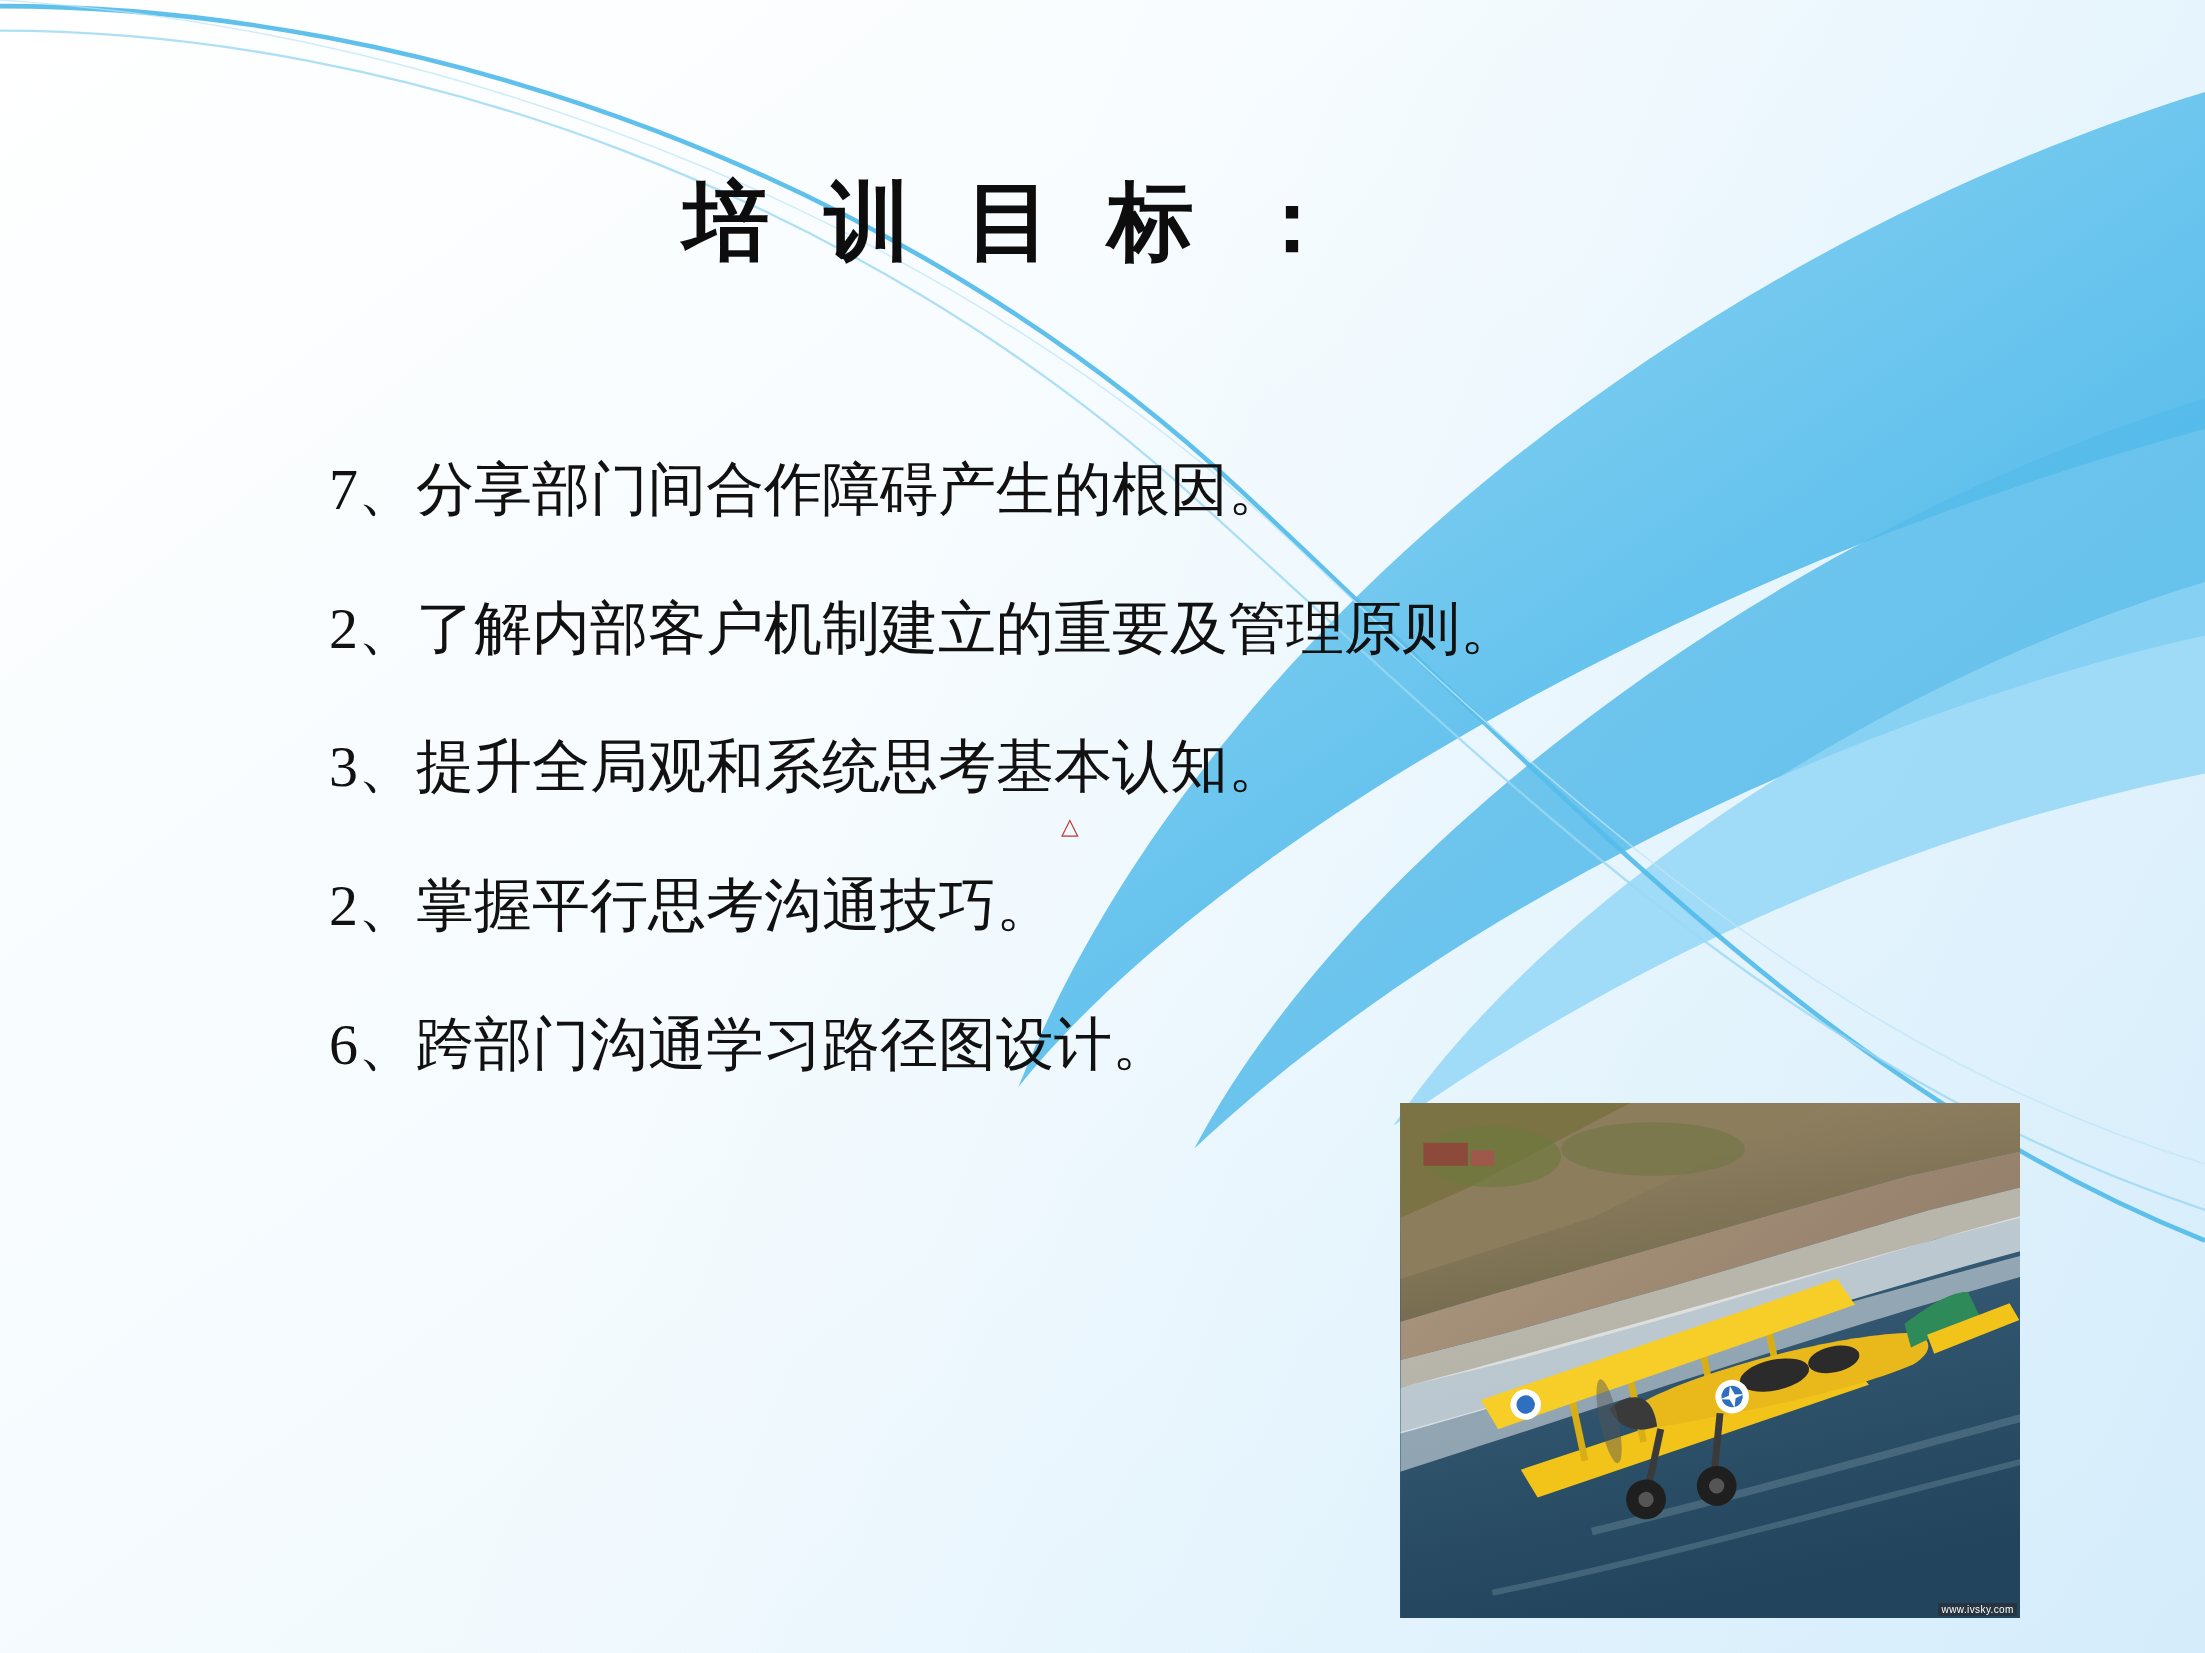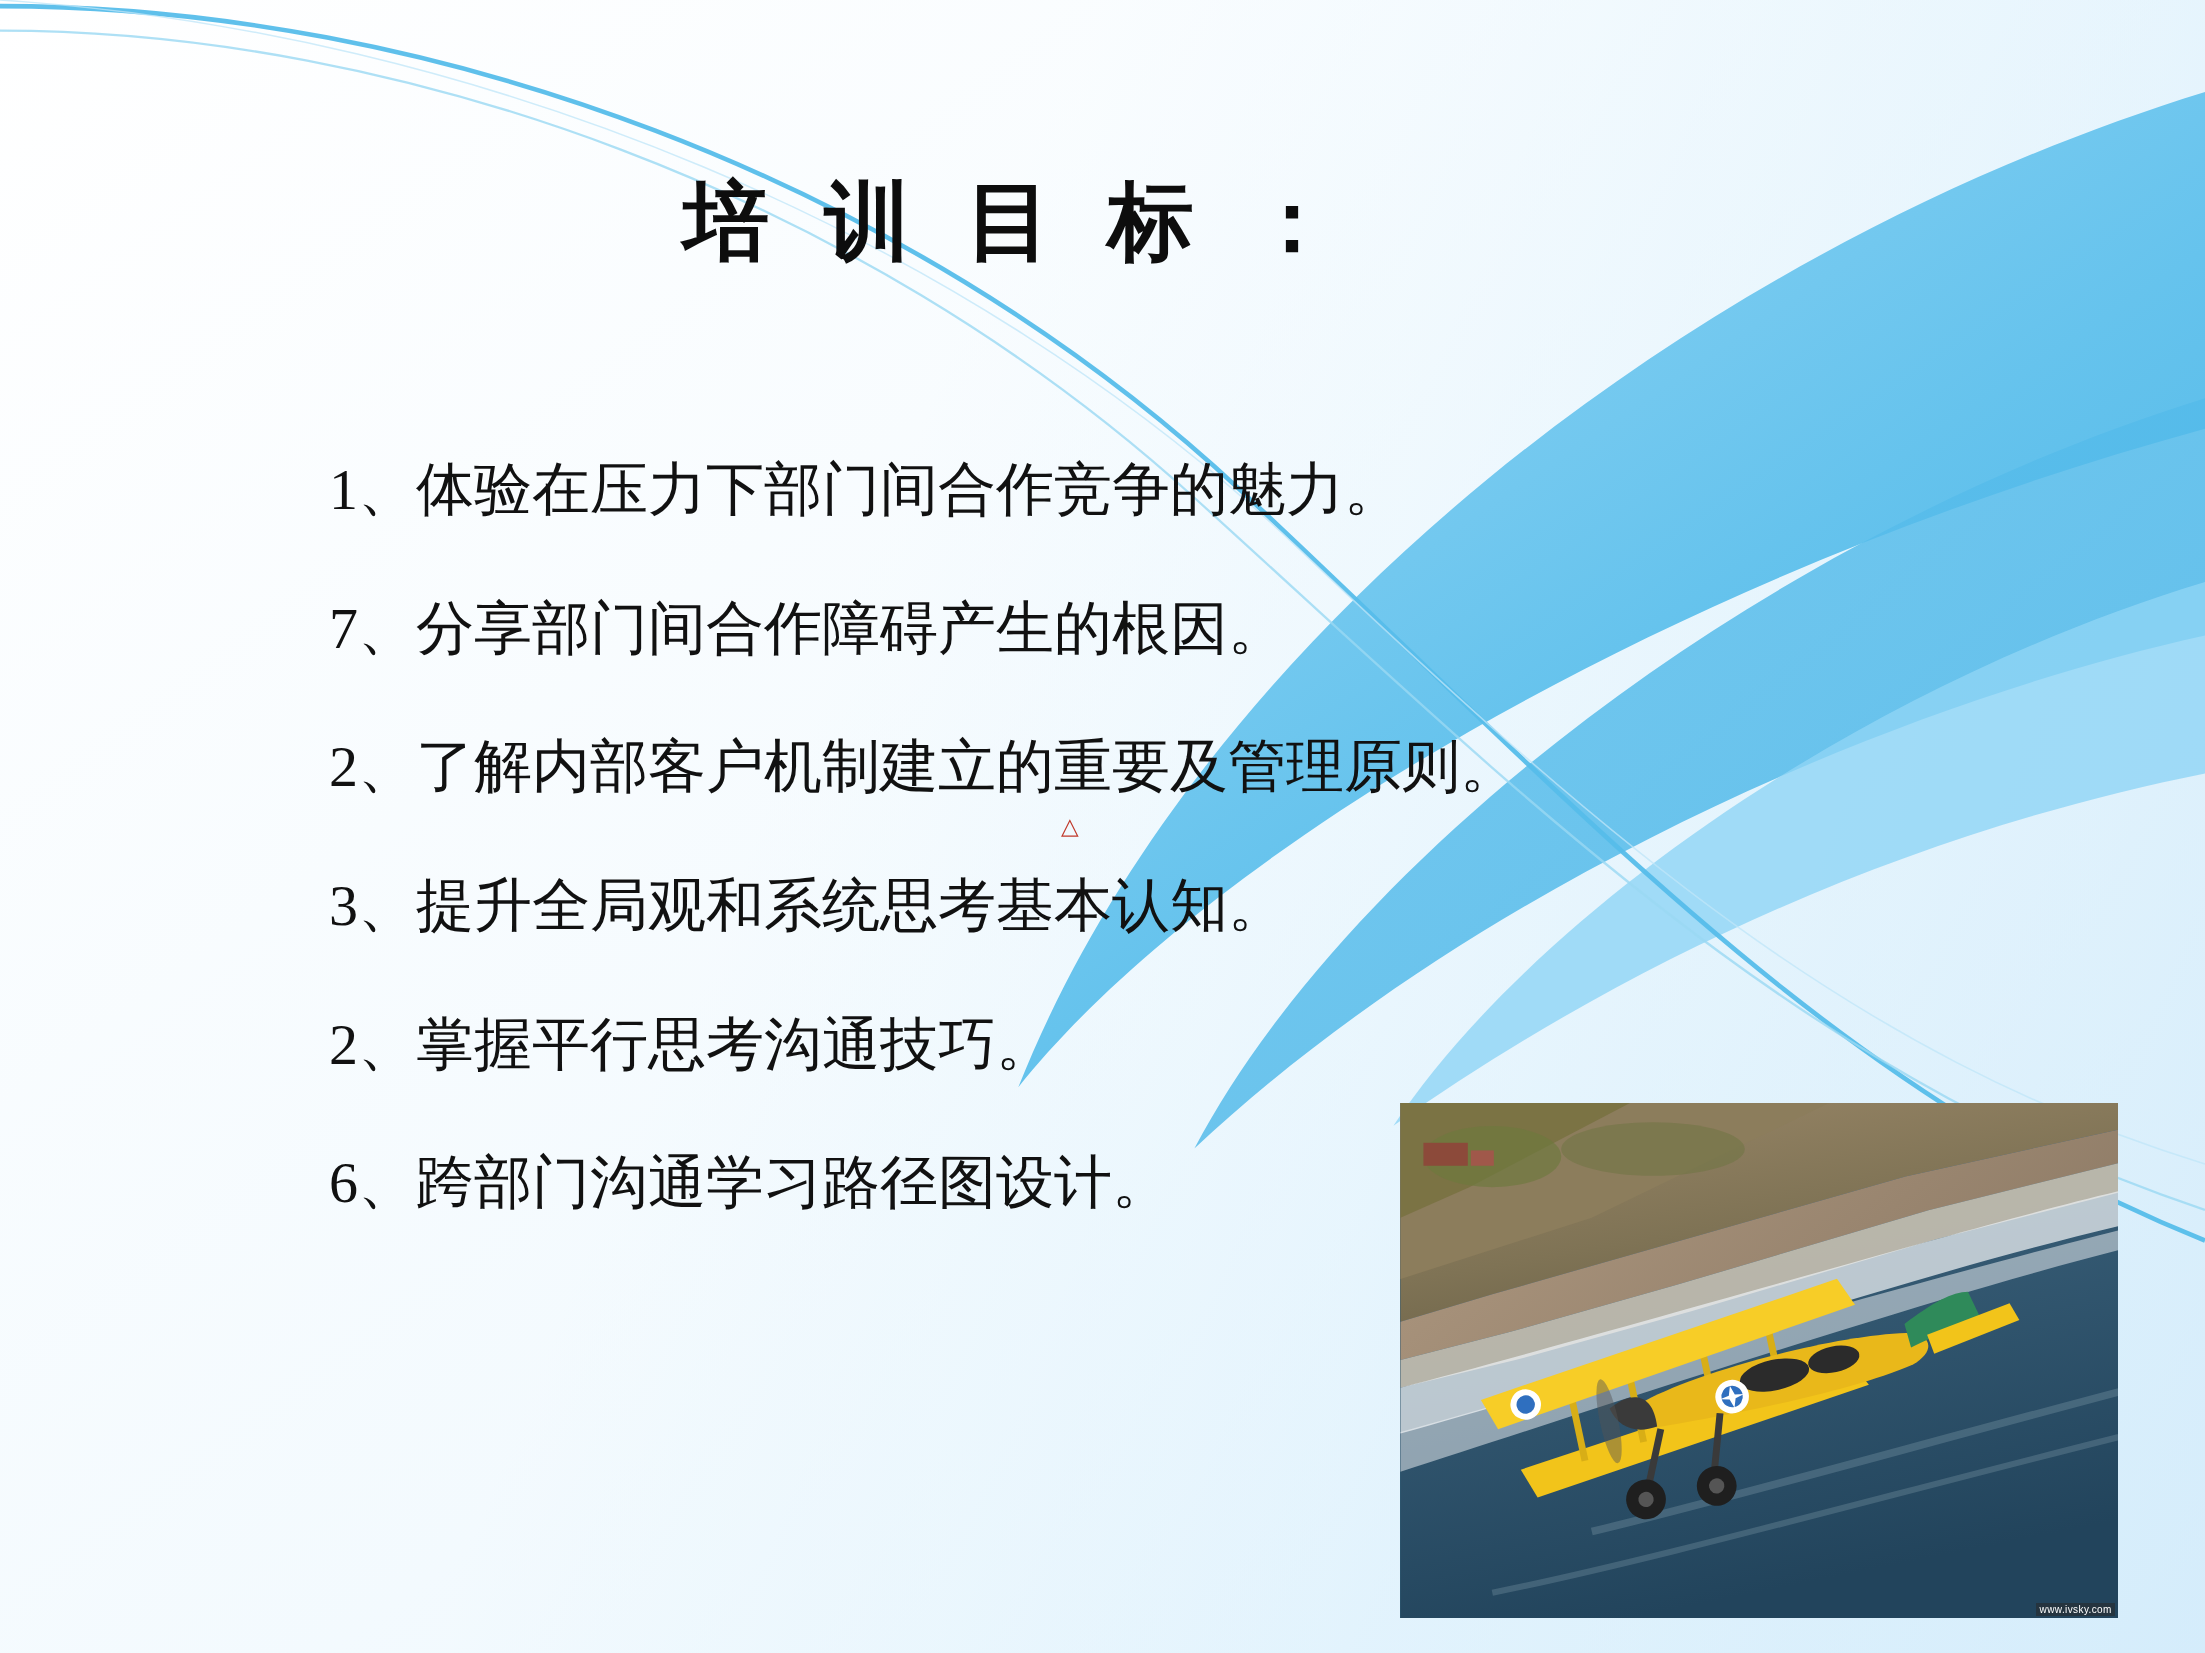--- a/index.html
+++ b/index.html
@@ -76,21 +76,21 @@
     color: #c0392b;
     font-family: "Liberation Sans", sans-serif;
     line-height: 1;
   }
 
   
   #photo {
     position: absolute;
     left: 1400px;
     top: 1103px;
-    width: 718px;
+    width: 620px;
     height: 515px;
     overflow: hidden;
     border: 0;
     background: #2e5a73;
   }
   #photo svg { display: block; }
   #photo-caption {
     position: absolute;
     right: 3.1px;
     bottom: 2.3px;
@@ -131,21 +131,20 @@
     <path d="M2880,760 C2420,900 2000,1200 1820,1470 C2160,1230 2530,1080 2880,1010 Z" fill="#8ed5f5" opacity="0.8"></path>
 
     <path d="M0,8 C560,8 1180,230 1620,640 C2040,1030 2380,1420 2880,1620" fill="none" stroke="#56bdea" stroke-width="6" opacity="0.95"></path>
     <path d="M0,40 C520,40 1120,250 1560,650 C1980,1030 2340,1400 2880,1580" fill="none" stroke="#9ad8f3" stroke-width="3" opacity="0.8"></path>
     <path d="M0,0 C620,40 1260,300 1700,720 C2090,1090 2420,1380 2880,1520" fill="none" stroke="#bfe6f8" stroke-width="2" opacity="0.75"></path>
   </svg>
 
   <div id="title">培 训 目 标 ：</div>
 
   <div id="body-list">
-    <div class="body-line">1、体验在压力下部门间合作竞争的魅力。</div>
     <div class="body-line">7、分享部门间合作障碍产生的根因。</div>
     <div class="body-line">2、了解内部客户机制建立的重要及管理原则。</div>
     <div class="body-line">3、提升全局观和系统思考基本认知。</div>
     <div class="body-line">2、掌握平行思考沟通技巧。</div>
     <div class="body-line">6、跨部门沟通学习路径图设计。</div>
   </div>
 
   <div id="spell-mark">△</div>
 
   <div id="photo">

